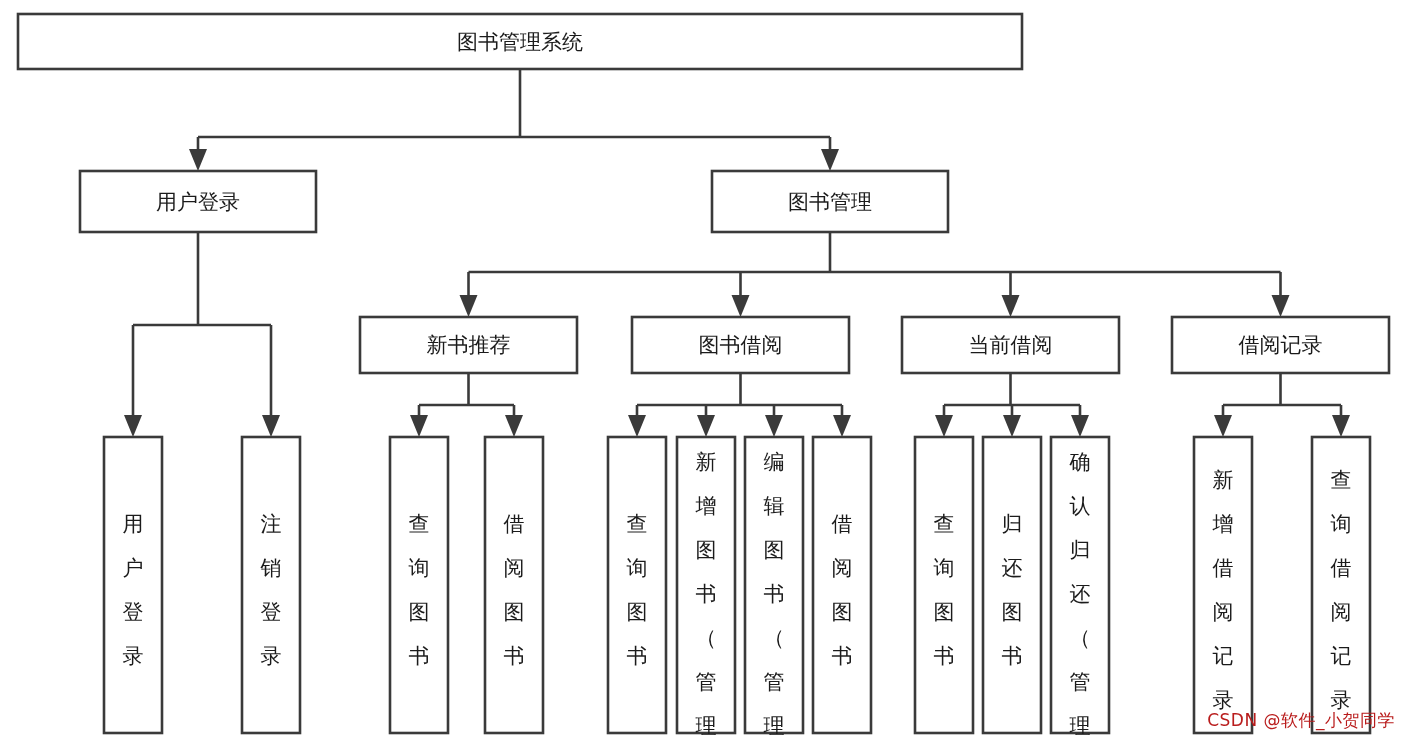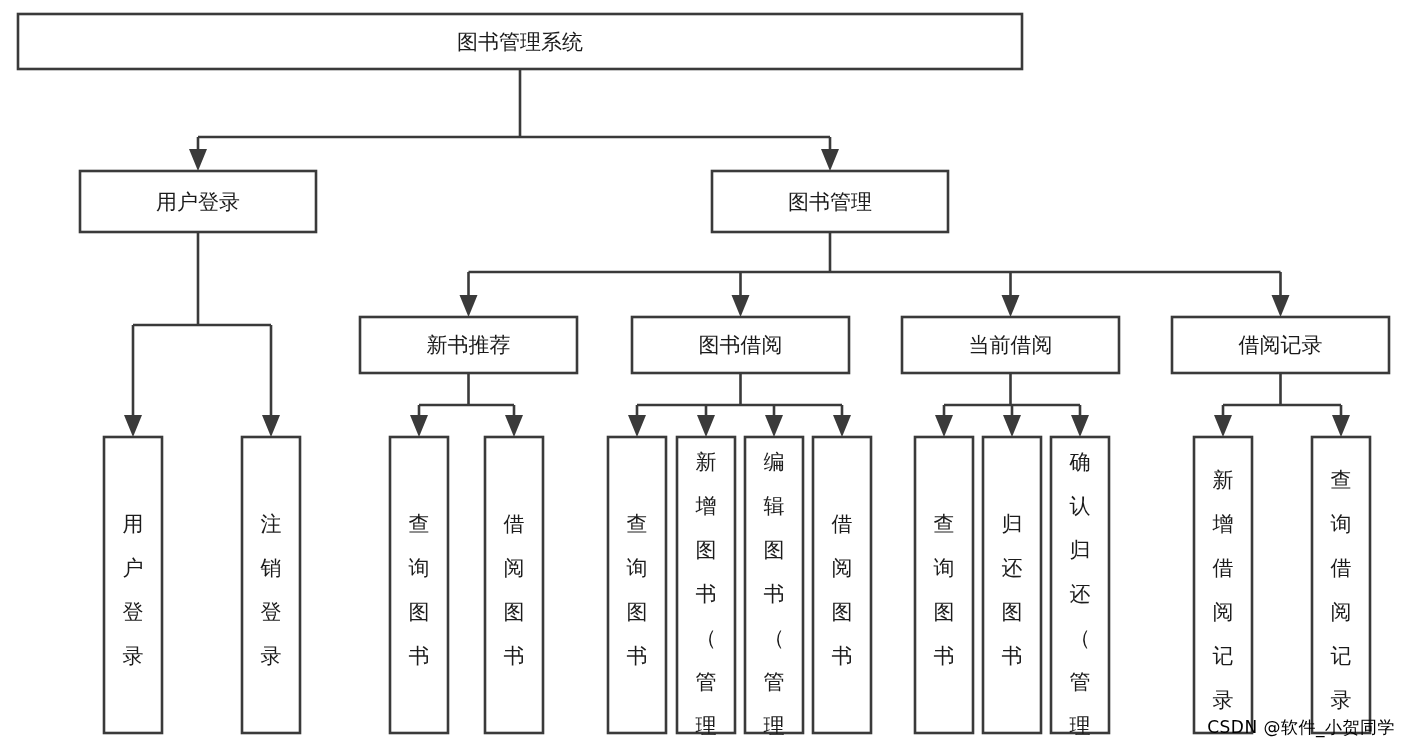--- a/index.html
+++ b/index.html
@@ -49,24 +49,24 @@
     fill: none;
     stroke-linecap: butt;
   }
   .arrow-head {
     fill: #3a3a3a;
     stroke: none;
   }
   .watermark {
     position: absolute;
     right: 10px;
-    bottom: 8px;
+    bottom: 15px;
     font-family: "DejaVu Sans", "Liberation Sans", sans-serif;
     font-size: 17px;
-    color: #000000;
+    color: #b91c1c;
     white-space: nowrap;
     pointer-events: none;
     letter-spacing: 0.5px;
   }
 </style>
 </head>
 <body>
 
 <div id="diagram-root">
   <svg class="diagram-canvas" viewBox="0 0 1405 747">

